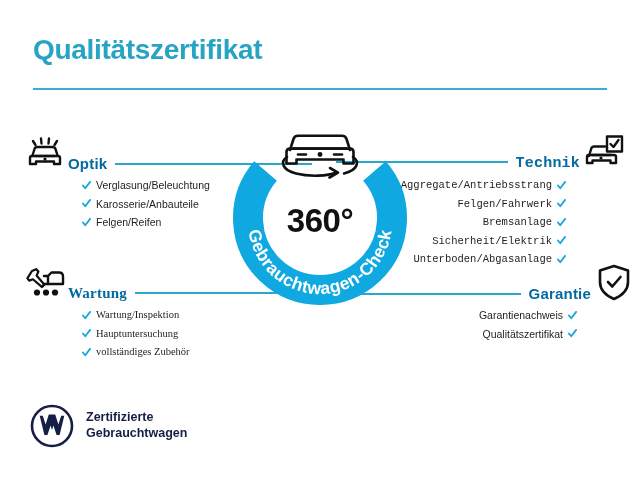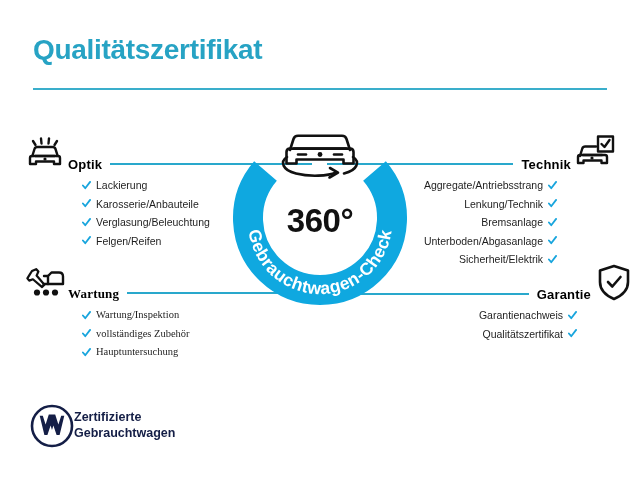--- a/index.html
+++ b/index.html
@@ -41,21 +41,21 @@
     height: 2px;
     background: #3aaecb;
   }
 
   
   .section {
     position: absolute;
   }
   .sec-optik   { left: 22px;  top: 128px; width: 290px; }
   .sec-wartung { left: 22px;  top: 258px; width: 290px; font-family: Liberation Serif, serif; }
-  .sec-technik { left: 327px; top: 128px; width: 290px; }
+  .sec-technik { left: 336px; top: 128px; width: 290px; font-family: Liberation Mono, monospace; }
   .sec-garantie{ left: 347px; top: 258px; width: 290px; }
 
   .sec-head {
     display: flex;
     align-items: flex-end;
     height: 46px;
   }
   .sec-head.right { justify-content: flex-end; }
 
   .sec-icon {
@@ -72,23 +72,23 @@
     flex: 1 1 auto;
     display: flex;
     align-items: baseline;
     gap: 8px;
     padding-bottom: 2px;
     min-width: 0;
   }
   .head-text-wrap.right { justify-content: flex-end; flex-direction: row-reverse; }
 
   .sec-title {
-    font-size: 13px;
+    font-size: 15px;
     font-weight: bold;
-    color: #000000;
+    color: #0369a1;
     letter-spacing: 0.2px;
     white-space: nowrap;
     flex: 0 0 auto;
   }
   .head-rule {
     flex: 1 1 auto;
     height: 2px;
     background: #29a8cc;
     position: relative;
     top: -4px;
@@ -154,20 +154,21 @@
     margin-top: 10px;
   }
 
   
   .footer {
     position: absolute;
     left: 30px;
     top: 404px;
     display: flex;
     align-items: center;
+    gap: 12px;
   }
   .vw-logo { width: 44px; height: 44px; flex: 0 0 44px; }
   .vw-logo svg { display: block; }
   .footer-text {
     font-size: 12.5px;
     font-weight: bold;
     color: #141e46;
     line-height: 1.25;
   }
   .footer-text div { white-space: nowrap; }
@@ -203,37 +204,29 @@
         <div class="head-rule"></div>
       </div>
     </div>
     <ul class="sec-list left">
       <li>
         <span class="check">
           <svg width="9" height="9" viewBox="0 0 10 10">
               <path d="M1 5 L3.6 8 L9 1" fill="none" stroke="#18a5dd" stroke-width="2" stroke-linecap="round" stroke-linejoin="round"></path>
             </svg>
         </span>
-        <span>Lackierung</span>
+        <span>Verglasung/Beleuchtung</span>
       </li>
       <li>
         <span class="check">
           <svg width="9" height="9" viewBox="0 0 10 10">
               <path d="M1 5 L3.6 8 L9 1" fill="none" stroke="#18a5dd" stroke-width="2" stroke-linecap="round" stroke-linejoin="round"></path>
             </svg>
         </span>
         <span>Karosserie/Anbauteile</span>
-      </li>
-      <li>
-        <span class="check">
-          <svg width="9" height="9" viewBox="0 0 10 10">
-              <path d="M1 5 L3.6 8 L9 1" fill="none" stroke="#18a5dd" stroke-width="2" stroke-linecap="round" stroke-linejoin="round"></path>
-            </svg>
-        </span>
-        <span>Verglasung/Beleuchtung</span>
       </li>
       <li>
         <span class="check">
           <svg width="9" height="9" viewBox="0 0 10 10">
               <path d="M1 5 L3.6 8 L9 1" fill="none" stroke="#18a5dd" stroke-width="2" stroke-linecap="round" stroke-linejoin="round"></path>
             </svg>
         </span>
         <span>Felgen/Reifen</span>
       </li>
     </ul>
@@ -266,29 +259,29 @@
             </svg>
         </span>
         <span>Wartung/Inspektion</span>
       </li>
       <li>
         <span class="check">
           <svg width="9" height="9" viewBox="0 0 10 10">
               <path d="M1 5 L3.6 8 L9 1" fill="none" stroke="#18a5dd" stroke-width="2" stroke-linecap="round" stroke-linejoin="round"></path>
             </svg>
         </span>
+        <span>Hauptuntersuchung</span>
+      </li>
+      <li>
+        <span class="check">
+          <svg width="9" height="9" viewBox="0 0 10 10">
+              <path d="M1 5 L3.6 8 L9 1" fill="none" stroke="#18a5dd" stroke-width="2" stroke-linecap="round" stroke-linejoin="round"></path>
+            </svg>
+        </span>
         <span>vollständiges Zubehör</span>
-      </li>
-      <li>
-        <span class="check">
-          <svg width="9" height="9" viewBox="0 0 10 10">
-              <path d="M1 5 L3.6 8 L9 1" fill="none" stroke="#18a5dd" stroke-width="2" stroke-linecap="round" stroke-linejoin="round"></path>
-            </svg>
-        </span>
-        <span>Hauptuntersuchung</span>
       </li>
     </ul>
   </div>
 
   <div class="section sec-technik">
     <div class="sec-head right">
       <div class="head-text-wrap right">
         <div class="sec-title">Technik</div>
         <div class="head-rule"></div>
       </div>
@@ -308,45 +301,45 @@
     <ul class="sec-list right">
       <li>
         <span>Aggregate/Antriebsstrang</span>
         <span class="check">
           <svg width="9" height="9" viewBox="0 0 10 10">
               <path d="M1 5 L3.6 8 L9 1" fill="none" stroke="#18a5dd" stroke-width="2" stroke-linecap="round" stroke-linejoin="round"></path>
             </svg>
         </span>
       </li>
       <li>
-        <span>Lenkung/Technik</span>
+        <span>Felgen/Fahrwerk</span>
         <span class="check">
           <svg width="9" height="9" viewBox="0 0 10 10">
               <path d="M1 5 L3.6 8 L9 1" fill="none" stroke="#18a5dd" stroke-width="2" stroke-linecap="round" stroke-linejoin="round"></path>
             </svg>
         </span>
       </li>
       <li>
         <span>Bremsanlage</span>
         <span class="check">
           <svg width="9" height="9" viewBox="0 0 10 10">
               <path d="M1 5 L3.6 8 L9 1" fill="none" stroke="#18a5dd" stroke-width="2" stroke-linecap="round" stroke-linejoin="round"></path>
             </svg>
         </span>
       </li>
       <li>
+        <span>Sicherheit/Elektrik</span>
+        <span class="check">
+          <svg width="9" height="9" viewBox="0 0 10 10">
+              <path d="M1 5 L3.6 8 L9 1" fill="none" stroke="#18a5dd" stroke-width="2" stroke-linecap="round" stroke-linejoin="round"></path>
+            </svg>
+        </span>
+      </li>
+      <li>
         <span>Unterboden/Abgasanlage</span>
-        <span class="check">
-          <svg width="9" height="9" viewBox="0 0 10 10">
-              <path d="M1 5 L3.6 8 L9 1" fill="none" stroke="#18a5dd" stroke-width="2" stroke-linecap="round" stroke-linejoin="round"></path>
-            </svg>
-        </span>
-      </li>
-      <li>
-        <span>Sicherheit/Elektrik</span>
         <span class="check">
           <svg width="9" height="9" viewBox="0 0 10 10">
               <path d="M1 5 L3.6 8 L9 1" fill="none" stroke="#18a5dd" stroke-width="2" stroke-linecap="round" stroke-linejoin="round"></path>
             </svg>
         </span>
       </li>
     </ul>
   </div>
 
   <div class="section sec-garantie">

